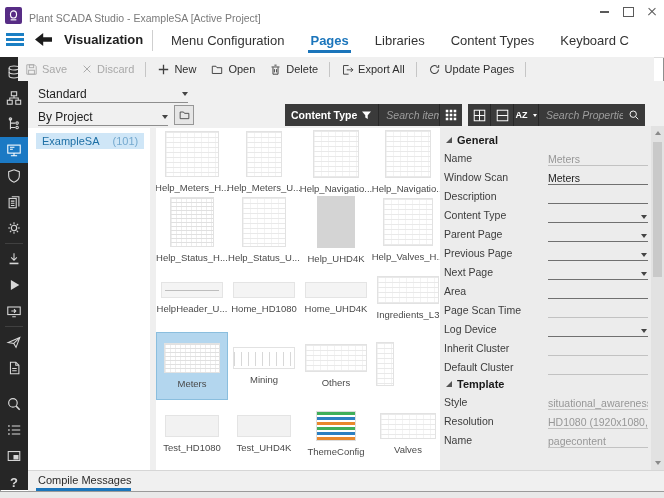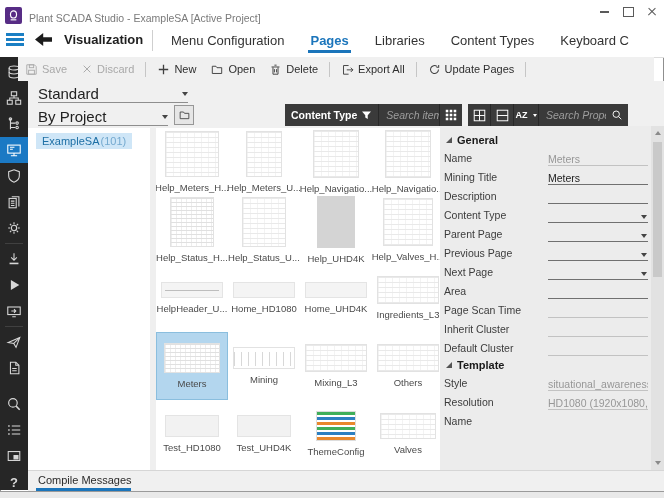--- a/index.html
+++ b/index.html
@@ -45,44 +45,44 @@
 
   
   .toolbar{position:absolute;left:18px;top:57px;width:636px;height:24px;background:#f0f0f0;
            display:flex;align-items:center;font-size:11px;color:#2e2e2e}
   .tb-btn{display:flex;align-items:center;gap:4px;padding:0 7px;height:100%}
   .tb-btn.disabled{color:#a9a9a9}
   .tb-div{width:1px;height:15px;background:#c6c6c6;margin:0 4px}
 
   
   .filterzone{position:absolute;left:28px;top:81px;width:636px;height:47px;background:#f0f0f0}
-  .dd{position:absolute;height:17px;border-bottom:1px solid #8e8e8e;font-size:15px;color:#222;
+  .dd{position:absolute;height:17px;border-bottom:1px solid #8e8e8e;font-size:12px;color:#222;
       display:flex;align-items:center}
   .dd .caret{margin-left:auto}
   .caret{width:0;height:0;border-left:3.5px solid transparent;border-right:3.5px solid transparent;border-top:4px solid #444}
   .dd-style{left:10px;top:4px;width:150px}
   .dd-group{left:10px;top:27px;width:130px}
   .folder-btn{position:absolute;left:146px;top:24px;width:20px;height:20px;background:#e6e6e6;
               border:1px solid #979797;display:flex;align-items:center;justify-content:center;box-sizing:border-box}
 
   .darkbar{position:absolute;top:23px;height:22px;background:#3a3a3a;display:flex;align-items:stretch}
   .db-left{left:257px;width:177px}
-  .db-right{left:440px;width:160px}
+  .db-right{left:440px;width:177px}
   .db-btn{display:flex;align-items:center;justify-content:center;gap:4px;color:#fff}
   .db-sep{width:1px;background:#282828}
   .ct-btn{padding:0 6px;font-size:10.5px;font-weight:bold}
   .db-input{flex:1;display:flex;align-items:center;padding:0 7px;font-size:10.5px;font-style:italic;color:#9d9d9d;overflow:hidden;white-space:nowrap}
   .sq-btn{width:22px}
   .az-btn{width:24px;font-size:9px;font-weight:bold;color:#fff}
   .az-arrow{width:0;height:0;border-left:2.5px solid transparent;border-right:2.5px solid transparent;border-top:3.5px solid #fff;margin-left:1px}
 
   
   .treepanel{position:absolute;left:28px;top:128px;width:122px;height:342px;background:#fff}
   .splitter{position:absolute;left:150px;top:128px;width:6px;height:342px;background:#efefef}
-  .tree-item{display:inline-flex;align-items:center;gap:1px;margin:5px 0 0 8px;
+  .tree-item{display:inline-flex;align-items:center;gap:13px;margin:5px 0 0 8px;
              background:#cfe6f7;padding:2px 6px;font-size:11px}
   .tree-label{color:#1d6fa5}
   .tree-count{color:#74a9cf}
 
   
   .grid{position:absolute;left:156px;top:128px;width:312px;height:342px;background:#fff;overflow:hidden}
   .grow{display:flex;height:68px}
   .cell{width:72px;height:68px;display:flex;flex-direction:column;align-items:center;justify-content:center;flex:0 0 auto}
   .cell.sel{background:#b3d6ee;box-shadow:inset 0 0 0 1px #8abede}
   .cell.pcol{align-items:flex-start;padding-left:4px;box-sizing:border-box}
@@ -494,24 +494,20 @@
     <div class="grow">
       <div class="cell sel">
           <div class="thumb sk2 t-meters"></div>
           <div class="clabel">Meters</div>
         </div>
       <div class="cell">
           <div class="thumb t-ticks"></div>
           <div class="clabel">Mining</div>
         </div>
       <div class="cell">
-          <div class="thumb sk t-mix"></div>
-          <div class="clabel">Mixing_L3</div>
-        </div>
-      <div class="cell">
           <div class="thumb sk t-oth"></div>
           <div class="clabel">Others</div>
         </div>
       <div class="cell pcol">
           <div class="thumb sk t-sliver"></div>
           <div class="clabel"></div>
         </div>
     </div>
     <div class="grow">
       <div class="cell">
@@ -547,21 +543,21 @@
       <div class="sec-head">
         <span class="sec-marker"></span>
         <span>General</span>
       </div>
 
       <div class="prow">
           <div class="plabel">Name</div>
           <div class="pctrl c-ro gray">Meters</div>
         </div>
       <div class="prow">
-          <div class="plabel">Mining Title</div>
+          <div class="plabel">Window Scan</div>
           <div class="pctrl c-input">Meters</div>
         </div>
       <div class="prow">
           <div class="plabel">Description</div>
           <div class="pctrl c-input"></div>
         </div>
       <div class="prow">
           <div class="plabel">Content Type</div>
           <div class="pctrl c-dd">
             <span></span>
@@ -591,20 +587,27 @@
         </div>
       <div class="prow">
           <div class="plabel">Area</div>
           <div class="pctrl c-input"></div>
         </div>
       <div class="prow">
           <div class="plabel">Page Scan Time</div>
           <div class="pctrl c-ro"></div>
         </div>
       <div class="prow">
+          <div class="plabel">Log Device</div>
+          <div class="pctrl c-dd">
+            <span></span>
+            <span class="caret"></span>
+          </div>
+        </div>
+      <div class="prow">
           <div class="plabel">Inherit Cluster</div>
           <div class="pctrl c-ro"></div>
         </div>
       <div class="prow">
           <div class="plabel">Default Cluster</div>
           <div class="pctrl c-ro"></div>
         </div>
 
       <div class="sec-head">
         <span class="sec-marker"></span>
@@ -613,20 +616,21 @@
       <div class="prow">
           <div class="plabel">Style</div>
           <div class="pctrl c-ro">situational_awareness</div>
         </div>
       <div class="prow">
           <div class="plabel">Resolution</div>
           <div class="pctrl c-ro">HD1080 (1920x1080, 16:9)</div>
         </div>
       <div class="prow">
           <div class="plabel">Name</div>
+          <div class="pctrl c-ro">pagecontent</div>
         </div>
     </div>
     <div class="vscroll">
       <div class="arr up"></div>
       <div class="sthumb" style="top:16px;height:135px"></div>
       <div class="arr down"></div>
     </div>
   </div>
 
   <div class="statusbar">

